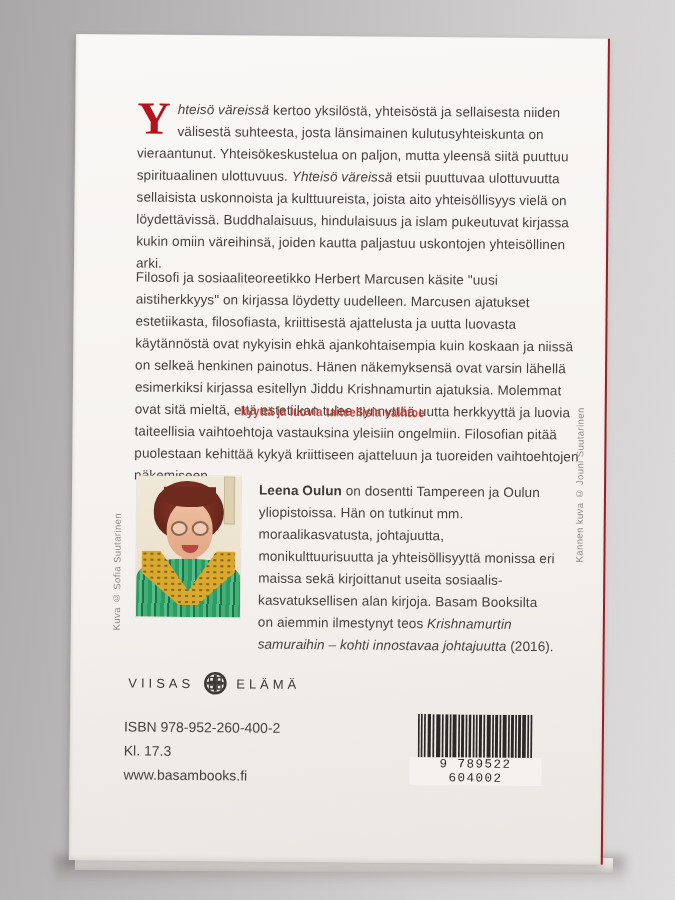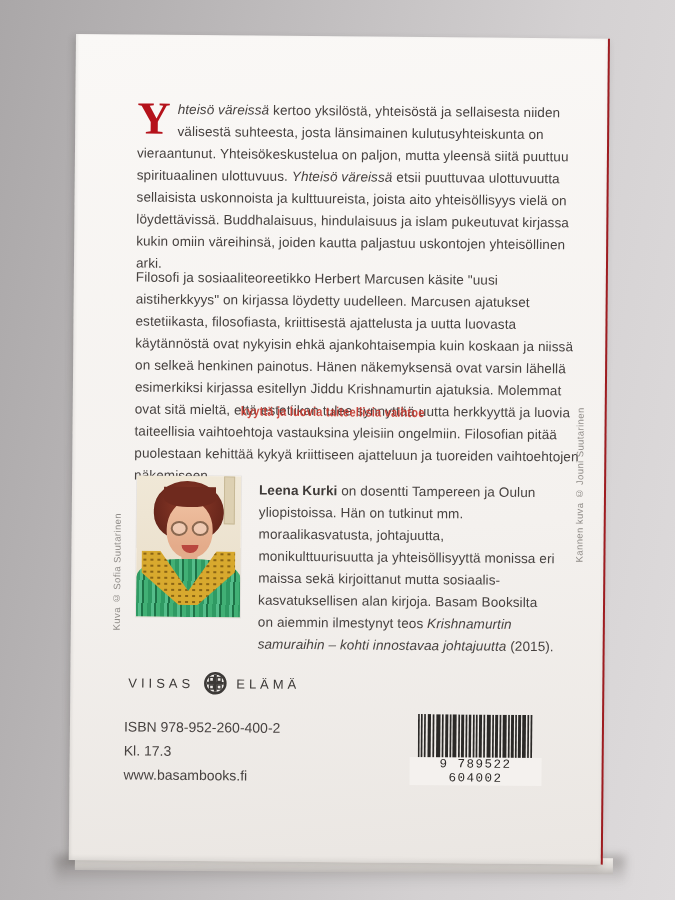--- a/index.html
+++ b/index.html
@@ -89,21 +89,21 @@
         <div class="glasses">
           <div class="lens"></div>
           <div class="lens"></div>
         </div>
         <div class="smile"></div>
         <div class="neck"></div>
         <div class="shirt"></div>
         <div class="scarf"></div>
       </div>
       <div class="bio cover-text">
-        <b>Leena Kurki</b><span> on dosentti Tampereen ja Oulun yliopistoissa. Hän on tutkinut mm. moraalikasvatusta, johtajuutta, monikulttuurisuutta ja yhteisöllisyyttä monissa eri maissa sekä kirjoittanut mutta sosiaalis-kasvatuksellisen alan kirjoja. Basam Booksilta on aiemmin ilmestynyt teos </span><i>Krishnamurtin samuraihin – kohti innostavaa johtajuutta</i><span> (2015).</span>
+        <b>Leena Oulun</b><span> on dosentti Tampereen ja Oulun yliopistoissa. Hän on tutkinut mm. moraalikasvatusta, johtajuutta, monikulttuurisuutta ja yhteisöllisyyttä monissa eri maissa sekä kirjoittanut useita sosiaalis-kasvatuksellisen alan kirjoja. Basam Booksilta on aiemmin ilmestynyt teos </span><i>Krishnamurtin samuraihin – kohti innostavaa johtajuutta</i><span> (2016).</span>
       </div>
     </div>
 
     <div class="vcredit left">Kuva © Sofia Suutarinen</div>
     <div class="vcredit right">Kannen kuva © Jouni Suutarinen</div>
 
     <div class="publisher">
       <span>VIISAS</span>
       <svg class="coin" viewBox="0 0 24 24">
         <circle cx="12" cy="12" r="10" fill="none" stroke="#3c3937" stroke-width="2.6"></circle>

